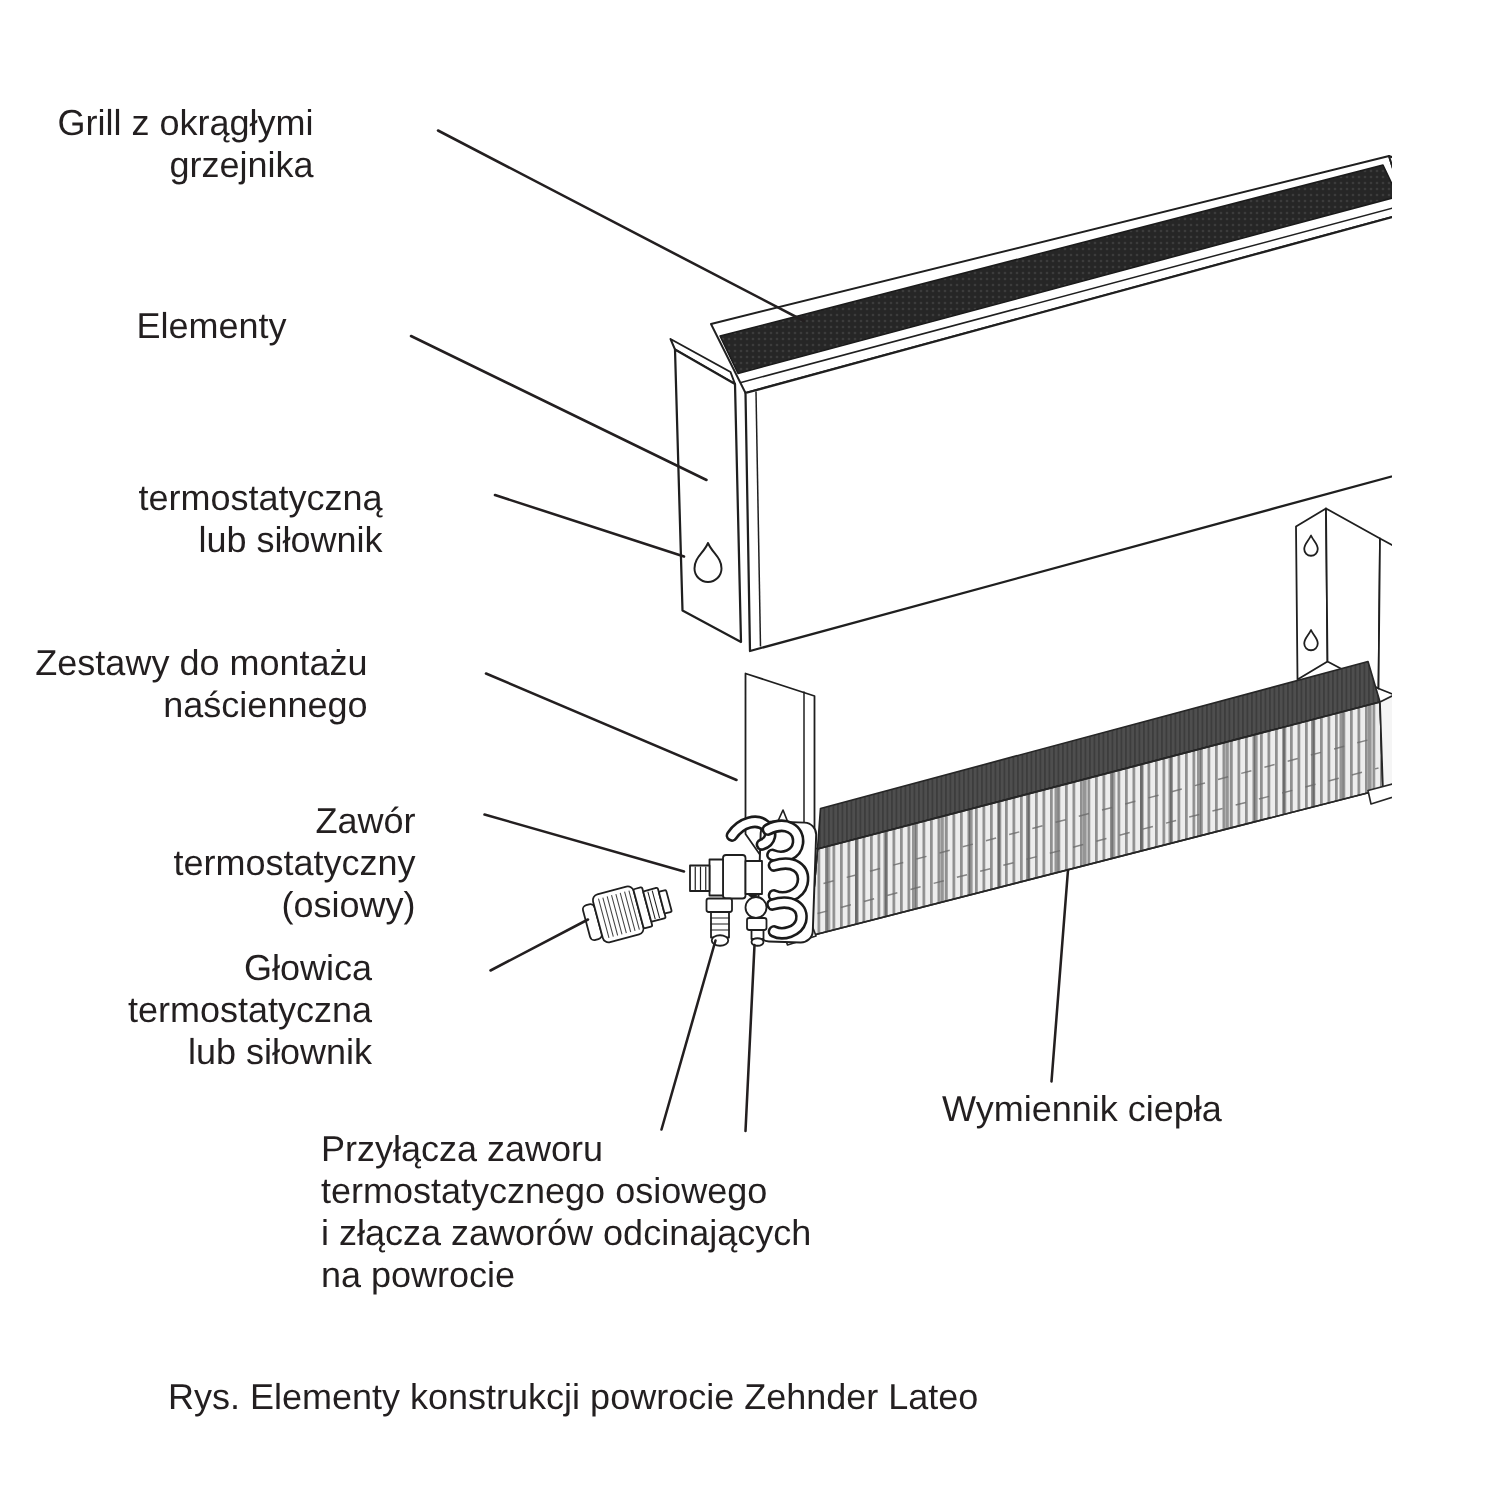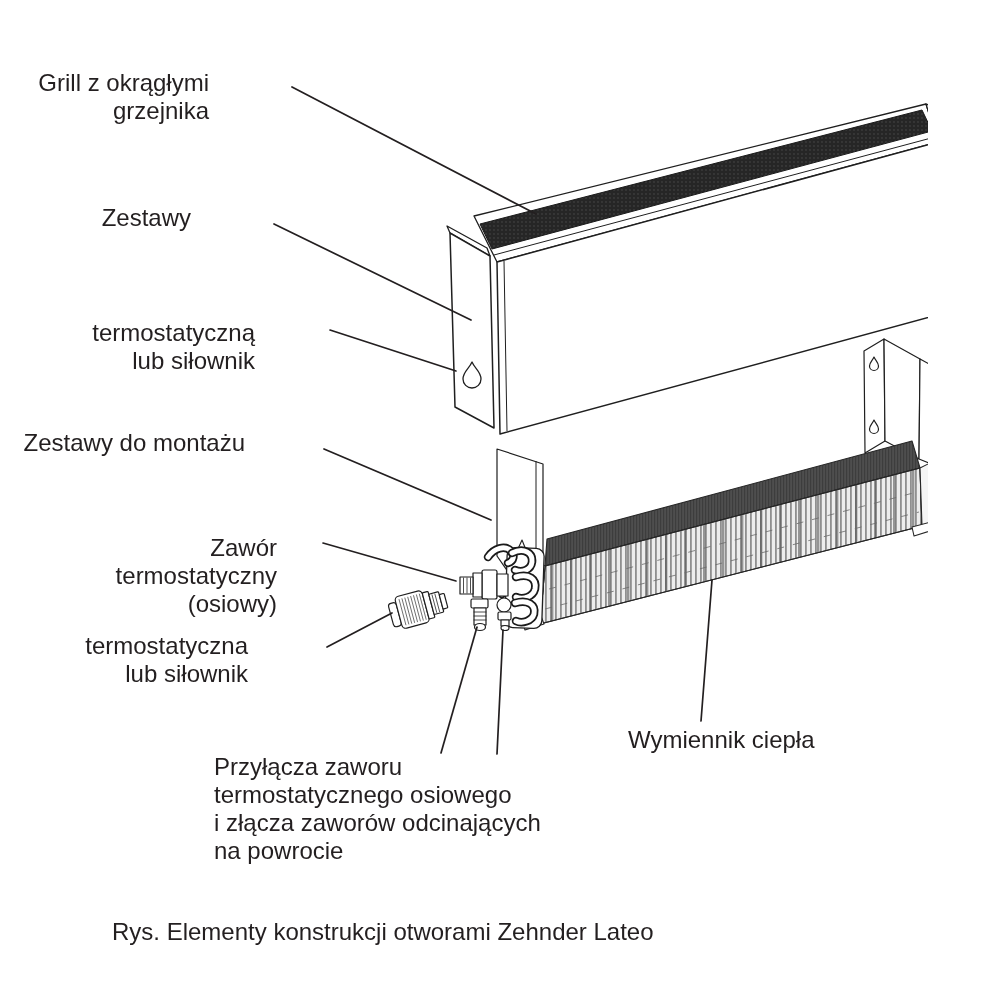--- a/index.html
+++ b/index.html
@@ -143,49 +143,51 @@
       <line x1="712" y1="580" x2="701" y2="721"></line>
     </g>
   </svg>
 
   <div class="lbl r" style="top:69px;right:719px">
     <div>Grill z okrągłymi</div>
     <div>grzejnika</div>
   </div>
 
   <div class="lbl r" style="top:204px;right:737px">
-    <div>Zestawy</div>
+    <div>Elementy</div>
   </div>
 
   <div class="lbl r" style="top:319px;right:673px">
     <div>termostatyczną</div>
     <div>lub siłownik</div>
   </div>
 
   <div class="lbl r" style="top:429px;right:683px">
     <div>Zestawy do montażu</div>
+    <div>naściennego</div>
   </div>
 
   <div class="lbl r" style="top:534px;right:651px">
     <div>Zawór</div>
     <div>termostatyczny</div>
     <div>(osiowy)</div>
   </div>
 
   <div class="lbl r" style="top:632px;right:680px">
+    <div>Głowica</div>
     <div>termostatyczna</div>
     <div>lub siłownik</div>
   </div>
 
   <div class="lbl" style="top:726px;left:628px">
     <div>Wymiennik ciepła</div>
   </div>
 
   <div class="lbl" style="top:753px;left:214px">
     <div>Przyłącza zaworu</div>
     <div>termostatycznego osiowego</div>
     <div>i złącza zaworów odcinających</div>
     <div>na powrocie</div>
   </div>
 
-  <div class="cap" style="top:917px;left:112px">Rys. Elementy konstrukcji otworami Zehnder Lateo</div>
+  <div class="cap" style="top:917px;left:112px">Rys. Elementy konstrukcji powrocie Zehnder Lateo</div>
 
 </div>
 
 </body></html>

